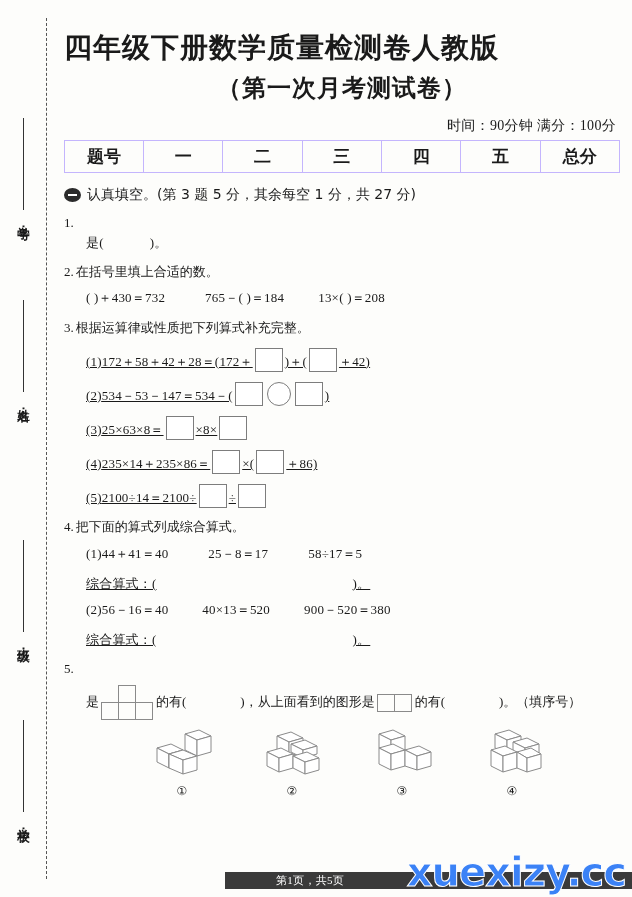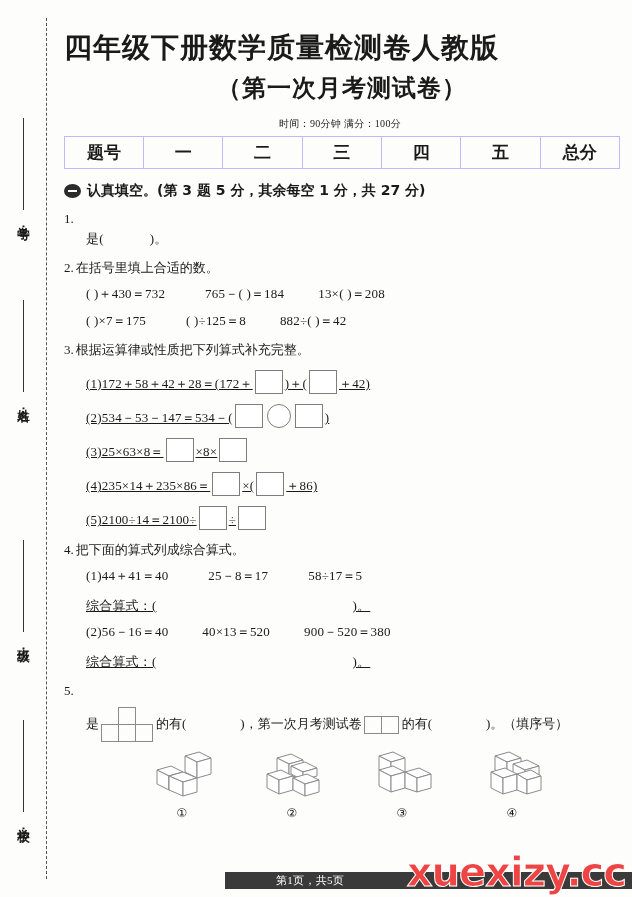--- a/index.html
+++ b/index.html
@@ -32,38 +32,38 @@
     text-align:left;font-size:28px;font-weight:700;letter-spacing:1px;
     margin-top:30px;line-height:1.25;
     font-family:"DejaVu Serif","Liberation Serif",serif;
   }
   .subtitle{
     text-align:center;font-size:24px;font-weight:700;letter-spacing:1px;
     margin-top:8px;line-height:1.25;
     font-family:"DejaVu Serif","Liberation Serif",serif;
   }
   .meta{
-    text-align:center;font-size:10px;margin-top:14px;padding-right:4px;
+    text-align:right;font-size:14px;margin-top:14px;padding-right:4px;
     letter-spacing:.3px;
   }
 
   table.score{
     border-collapse:collapse;width:100%;margin-top:5px;
     table-layout:fixed;
   }
   table.score td{
     border:1px solid #c4b5fd;height:29px;text-align:center;
     font-size:17px;font-weight:700;
     font-family:"DejaVu Serif","Liberation Serif",serif;
   }
   table.score td.lead{width:76px;}
 
   .sec-head{
     display:flex;align-items:center;gap:6px;
-    margin-top:13px;font-size:14px;font-weight:700;
+    margin-top:13px;font-size:14px;font-weight:400;
     font-family:"DejaVu Sans","Liberation Sans",sans-serif;
   }
   .bullet{
     width:17px;height:14px;border-radius:50%;background:#2b2b2b;
     display:inline-flex;align-items:center;justify-content:center;flex:0 0 auto;
   }
   .bullet i{display:block;width:9px;height:2px;background:#fff;}
 
   .q{margin-top:9px;font-size:13px;line-height:1.55;}
   .q-row{display:flex;align-items:flex-start;}
@@ -98,21 +98,21 @@
   .fig{display:flex;flex-direction:column;align-items:center;}
   .fig .cap{font-size:12px;margin-top:2px;}
 
   
   .footer{position:absolute;left:0;bottom:0;width:632px;height:34px;}
   .foot-bar{position:absolute;left:225px;bottom:8px;width:407px;height:17px;
     background:#3a3a3a;}
   .foot-txt{position:absolute;left:276px;bottom:9px;font-size:11px;color:#fff;
     letter-spacing:.3px;}
   .wm{position:absolute;right:6px;bottom:2px;font-size:40px;font-weight:800;
-    color:#ef4444;letter-spacing:-1px;
+    color:#3b82f6;letter-spacing:-1px;
     font-family:"DejaVu Sans","Liberation Sans",sans-serif;
     -webkit-text-stroke:1px #fff;}
 </style>
 </head>
 <body>
 
 <div class="page">
 
   <div class="margin-col">
     <div class="dash-line"></div>
@@ -176,27 +176,20 @@
         <span class="q-num">2.</span>
         <span>在括号里填上合适的数。</span>
       </div>
       <div class="eqline">
         <span class="cell mono">(          )＋430＝732</span>
         <span class="gap-a"></span>
         <span class="cell mono">765－(          )＝184</span>
         <span class="gap-b"></span>
         <span class="cell mono">13×(          )＝208</span>
       </div>
-      <div class="eqline">
-        <span class="cell mono">(          )×7＝175</span>
-        <span class="gap-a"></span>
-        <span class="cell mono">(          )÷125＝8</span>
-        <span class="gap-b"></span>
-        <span class="cell mono">882÷(          )＝42</span>
-      </div>
     </div>
 
     <div class="q">
       <div class="q-row">
         <span class="q-num">3.</span>
         <span>根据运算律或性质把下列算式补充完整。</span>
       </div>
 
       <div class="b3line mono">
         <span>(1)</span><span>172＋58＋42＋28＝(172＋</span><span class="box"></span><span>)＋(</span><span class="box"></span><span>＋42)</span>
@@ -252,21 +245,21 @@
       </div>
       <div class="indent" style="margin-top:7px;">
         <span>是</span><span class="shape"><span class="r">
               <span class="c off"></span>
               <span class="c"></span>
               <span class="c off"></span>
             </span><span class="r">
               <span class="c"></span>
               <span class="c"></span>
               <span class="c"></span>
-            </span></span><span>的有(</span><span class="blank-md"></span><span>)，第一次月考测试卷</span><span class="shape"><span class="r">
+            </span></span><span>的有(</span><span class="blank-md"></span><span>)，从上面看到的图形是</span><span class="shape"><span class="r">
               <span class="c"></span>
               <span class="c"></span>
             </span></span><span>的有(</span><span class="blank-md"></span><span>)。（填序号）</span>
       </div>
 
       <div class="cubes">
         <div class="fig">
           <svg width="70" height="52" viewBox="0 0 70 52">
             <g fill="#fff" stroke="#8a8a8a" stroke-width="1">
               <path d="M38 6 L52 2 L64 8 L50 12 Z"></path>

